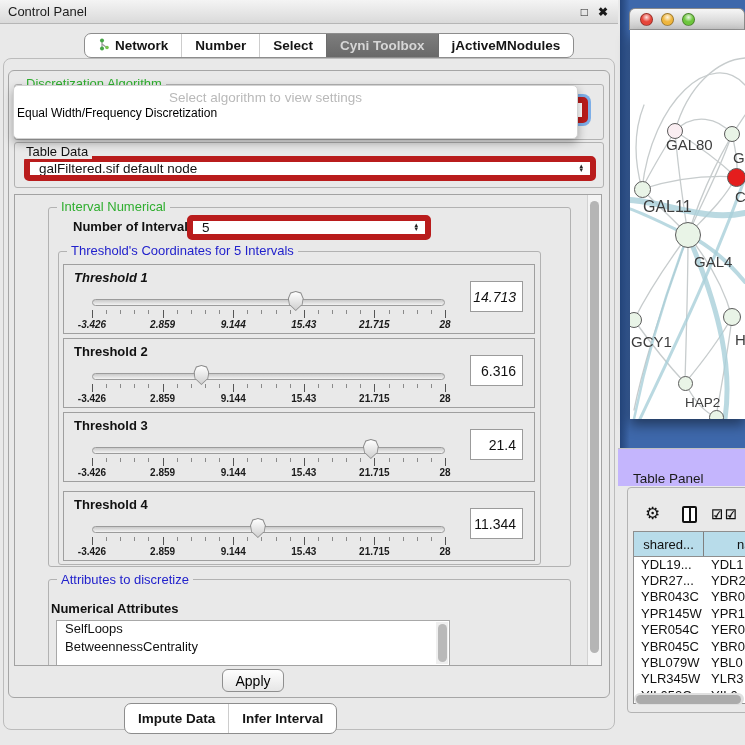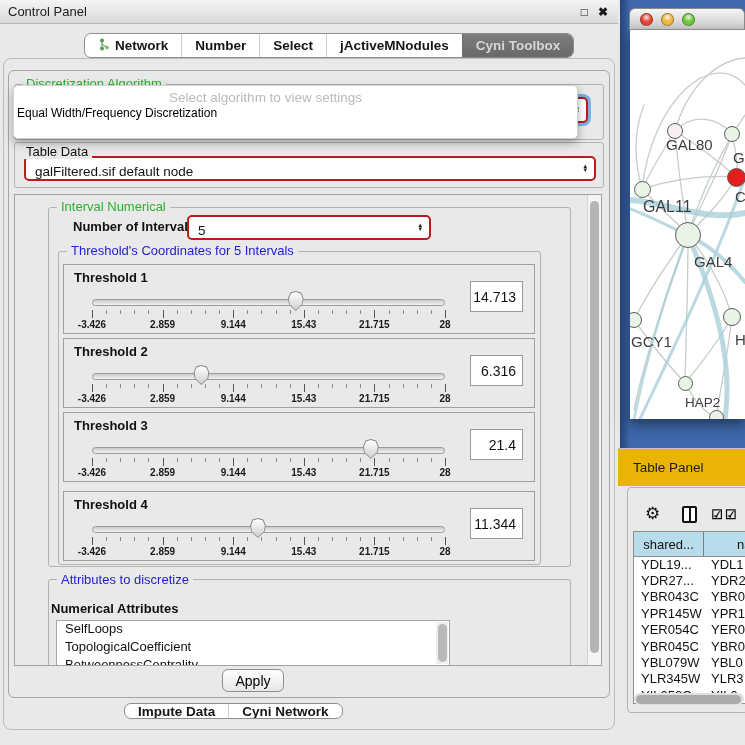--- a/index.html
+++ b/index.html
@@ -54,22 +54,22 @@
   .group{border:1px solid #b2b2b2;border-radius:3px;box-sizing:border-box}
   .group-title{
     position:absolute;font-size:13px;background:#e9e9e9;
     padding:0 4px;white-space:nowrap;z-index:2;
   }
   .gt-green{color:#2fae2f}
   .gt-blue{color:#2222cc}
   .gt-black{color:#111}
 
   .combo{
-    background:#fff;border:2px solid #b91c1c;border-radius:5px;
-    font-size:13.5px;display:flex;align-items:flex-end;
+    background:#fff;border:6px solid #b91c1c;border-radius:5px;
+    font-size:13.5px;display:flex;align-items:center;
     padding:0 24px 0 9px;box-sizing:border-box;white-space:nowrap;overflow:hidden;
   }
   .stepper{
     position:absolute;right:7px;top:50%;transform:translateY(-50%);
     display:flex;flex-direction:column;align-items:center;
     font-size:7px;line-height:4.6px;color:#222;
   }
   .focusring{box-shadow:0 0 0 3px rgba(106,163,230,.85)}
 
   .popup{
@@ -153,22 +153,22 @@
   .net-canvas{
     left:630px;top:30px;width:115px;height:389px;background:#fff;overflow:hidden;
     box-shadow:0 6px 12px rgba(0,0,0,.45);
   }
   .nnode{position:absolute;border-radius:50%;border:1.5px solid #5c5c5c;box-sizing:border-box}
   .nlabel{position:absolute;color:#3d3d3d;white-space:nowrap}
 
   
   .tablepanel-title{
     left:618px;top:448px;width:127px;height:38px;
-    background:#eab308;border-top:1px solid #c2c2c2;
-    display:flex;align-items:center;padding-left:15px;box-sizing:border-box;
+    background:#c4b5fd;border-top:1px solid #c2c2c2;
+    display:flex;align-items:flex-end;padding-left:15px;box-sizing:border-box;
     font-size:13.5px;color:#1a1a1a;
   }
   .tp-body{
     left:627px;top:487px;width:130px;height:226px;
     border:1px solid #b3b3b3;border-radius:4px;background:#e9e9e9;box-sizing:border-box;
   }
   .tp-toolbar{left:645px;top:504px;height:20px;display:flex;align-items:center;gap:0}
   .gear{font-size:17px;color:#111;line-height:18px}
   .colicon{
     width:15px;height:17px;border:2px solid #111;border-radius:2px;background:#fff;
@@ -216,25 +216,25 @@
           <circle cx="9" cy="9.5" r="1.8" fill="#77c34f"></circle>
         </svg></span>
       <span>Network</span>
     </div>
     <div class="tab">
       <span>Number</span>
     </div>
     <div class="tab">
       <span>Select</span>
     </div>
+    <div class="tab selected">
+      <span>Cyni Toolbox</span>
+    </div>
     <div class="tab">
       <span>jActiveMNodules</span>
-    </div>
-    <div class="tab selected">
-      <span>Cyni Toolbox</span>
     </div>
   </div>
 
 <div class="abs outer2"></div>
 <div class="abs outer1"></div>
 
 <div class="abs group" style="left:14px;top:84px;width:590px;height:56px"></div>
 <div class="group-title gt-green" style="left:22px;top:76px">Discretization Algorithm</div>
 <div class="abs combo focusring" style="left:24px;top:97px;width:564px;height:26px">
   <span class="stepper">▴<br>▾</span>
@@ -260,21 +260,21 @@
   <div class="abs num-label" style="left:58px;top:24px">Number of Intervals</div>
   <div class="abs combo" style="left:172px;top:20px;width:244px;height:25px">
     <span>5</span>
     <span class="stepper">▴<br>▾</span>
   </div>
 
   <div class="abs group" style="left:43px;top:56px;width:483px;height:314px"></div>
   <div class="group-title gt-blue" style="left:52px;top:48px">Threshold's Coordinates for 5 Intervals</div>
 
   <div id="threshold-panels">
-      <div class="tpanel" style="top: 69px;">
+      <div class="tpanel" style="top: 69px; font-style: italic;">
         <div class="ttitle">Threshold 1</div>
         <div class="slider-zone">
           <div class="track"></div>
           <div class="ticks">
             <div class="tick major" style="left: 0%;"></div>
             <div class="tick" style="left: 4%;"></div>
             <div class="tick" style="left: 8%;"></div>
             <div class="tick" style="left: 12%;"></div>
             <div class="tick" style="left: 16%;"></div>
             <div class="tick major" style="left: 20%;"></div>
@@ -456,40 +456,39 @@
         <div class="value-box">11.344</div>
       </div>
     </div>
 
   <div class="abs group" style="left:33px;top:384px;width:523px;height:120px"></div>
   <div class="group-title gt-blue" style="left:42px;top:377px">Attributes to discretize</div>
   <div class="abs num-label" style="left:36px;top:406px">Numerical Attributes</div>
   <div class="abs listbox" style="left:41px;top:425px;width:394px;height:46px" id="attr-list">
 
   <div class="li">SelfLoops</div>
-      <div class="li">TopologicalCoefficient</div>
       <div class="li">BetweennessCentrality</div>
       <div class="list-vscroll">
         <div class="list-vthumb"></div>
       </div>
     </div>
 
   <div class="vscroll">
       <div class="vthumb"></div>
     </div>
 </div>
 
 <div class="abs apply-btn">Apply</div>
 
-<div class="abs tabbar" style="left:124px;top:703px;height:16px" id="bottom-tabs">
+<div class="abs tabbar" style="left:124px;top:703px;height:31px" id="bottom-tabs">
     <div class="tab">
       <span>Impute Data</span>
     </div>
     <div class="tab">
-      <span>Cyni Network</span>
+      <span>Infer Interval</span>
     </div>
   </div>
 
 <div class="abs net-frame"></div>
 <div class="abs mac-titlebar" id="mac-titlebar">
     <div class="tl" style="background: radial-gradient(circle at 50% 30%, rgba(255, 255, 255, 0.85), rgba(255, 255, 255, 0) 48%), rgb(232, 70, 59);"></div>
     <div class="tl" style="background: radial-gradient(circle at 50% 30%, rgba(255, 255, 255, 0.85), rgba(255, 255, 255, 0) 48%), rgb(240, 183, 62);"></div>
     <div class="tl" style="background: radial-gradient(circle at 50% 30%, rgba(255, 255, 255, 0.85), rgba(255, 255, 255, 0) 48%), rgb(110, 199, 62);"></div>
   </div>
 <div class="abs net-canvas" id="net-canvas">

